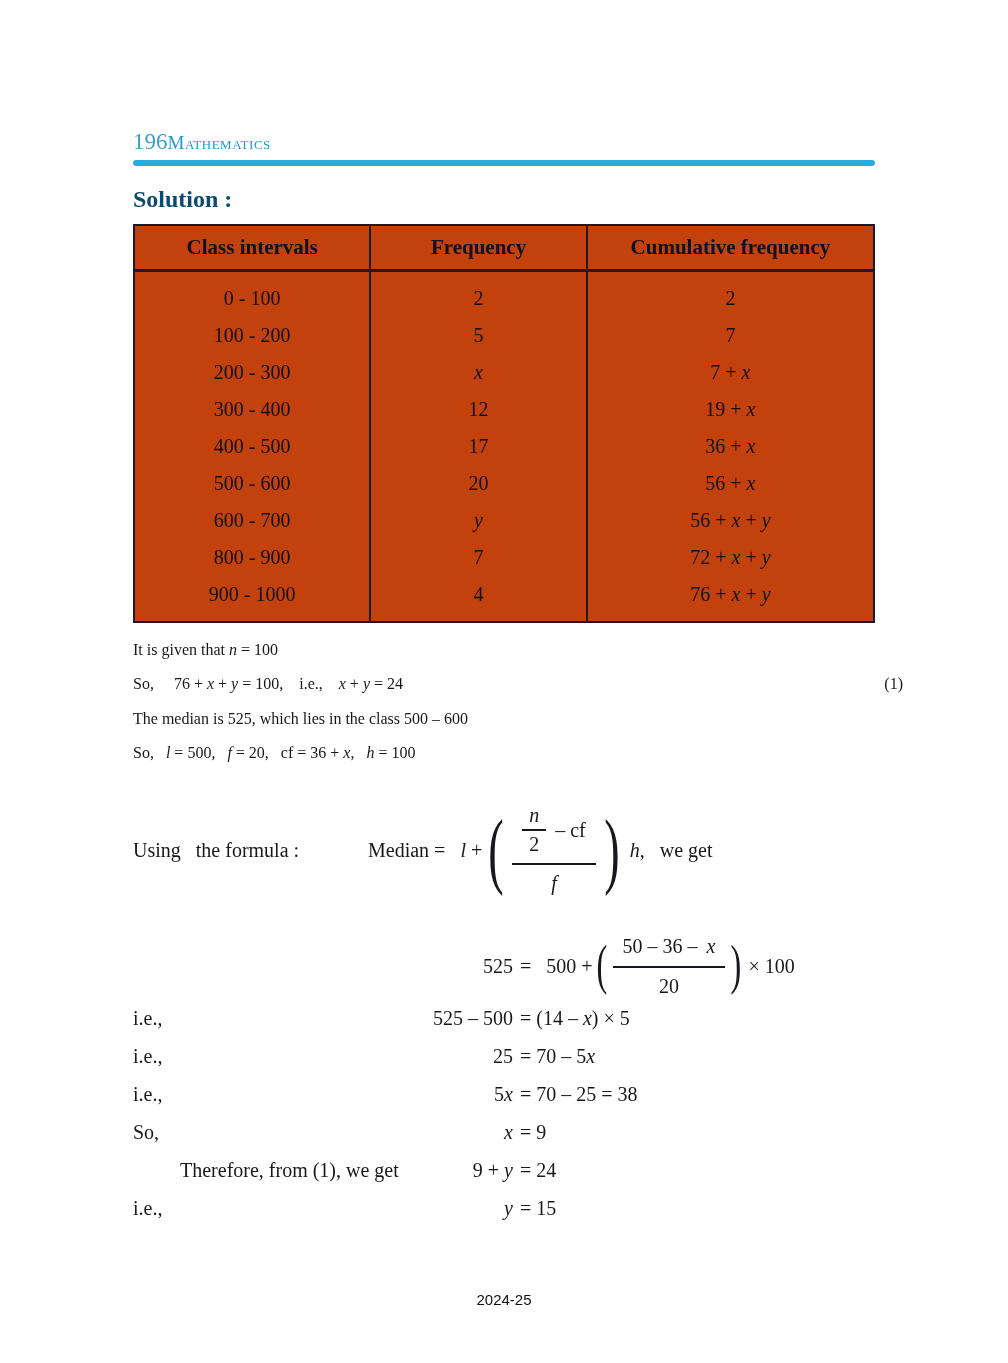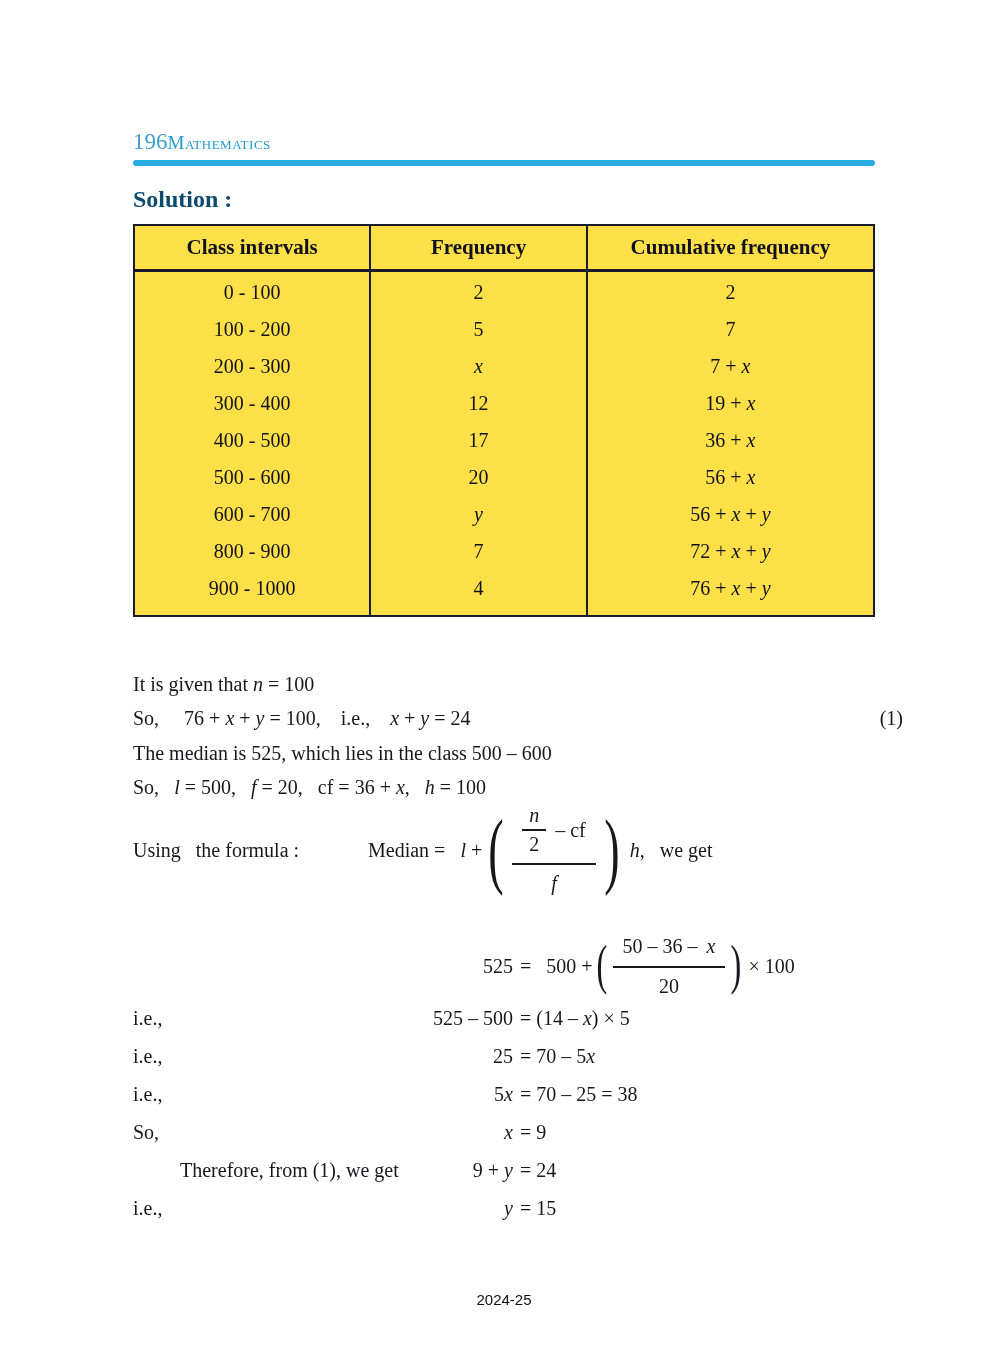--- a/index.html
+++ b/index.html
@@ -14,34 +14,34 @@
   .header-row{left:133px;top:129px;width:742px;display:flex;align-items:baseline;}
   .page-num{font-size:23px;color:#3d9ecf;}
   .subject{font-size:19px;font-variant:small-caps;letter-spacing:.5px;color:#1d9ad0;}
   .header-rule{left:133px;top:160px;width:742px;height:6px;background:#29abe2;border-radius:3px;}
 
   
   .solution{left:133px;top:186px;font-size:24px;font-weight:bold;color:#0c4a6e;}
 
   
   .table-wrap{left:133px;top:224px;width:742px;}
-  table.freq{border-collapse:collapse;width:100%;background:#fde047;border:2.5px solid #1a1a2e;}
+  table.freq{border-collapse:collapse;width:100%;background:#c2410c;border:2.5px solid #1a1a2e;}
   table.freq th{
     height:41px;font-size:21px;font-weight:bold;text-align:center;
     border-bottom:3px solid #1a1a2e;border-left:2px solid #1a1a2e;color:#10101e;
   }
   table.freq td{
     height:35px;font-size:20px;text-align:center;border-left:2px solid #1a1a2e;color:#10101e;
   }
   table.freq th:first-child, table.freq td:first-child{border-left:none;}
-  table.freq tbody tr:first-child td{padding-top:3px;margin-left:16px;}
+  table.freq tbody tr:first-child td{padding-top:9px;margin-left:16px;}
   table.freq tbody tr:last-child td{padding-bottom:9px;}
 
   
-  .tline{left:133px;width:770px;font-size:20px;white-space:nowrap;margin-top:32px;}
+  .tline{left:133px;width:770px;font-size:16px;white-space:nowrap;}
   .tflex{display:flex;align-items:baseline;}
   .eqnum{margin-left:auto;}
 
   
   .formula-row{left:133px;top:793px;width:742px;height:114px;display:flex;align-items:center;font-size:20px;}
   .formula-label{width:235px;flex:none;white-space:nowrap;}
   .median-eq{display:flex;align-items:center;white-space:nowrap;}
   .bigfrac{display:inline-flex;flex-direction:column;align-items:center;margin:0 2px;}
   .bigfrac .ftop{display:flex;align-items:center;gap:9px;padding:0 10px 8px 10px;border-bottom:2px solid #17171e;}
   .bigfrac .fbot{padding-top:7px;}

